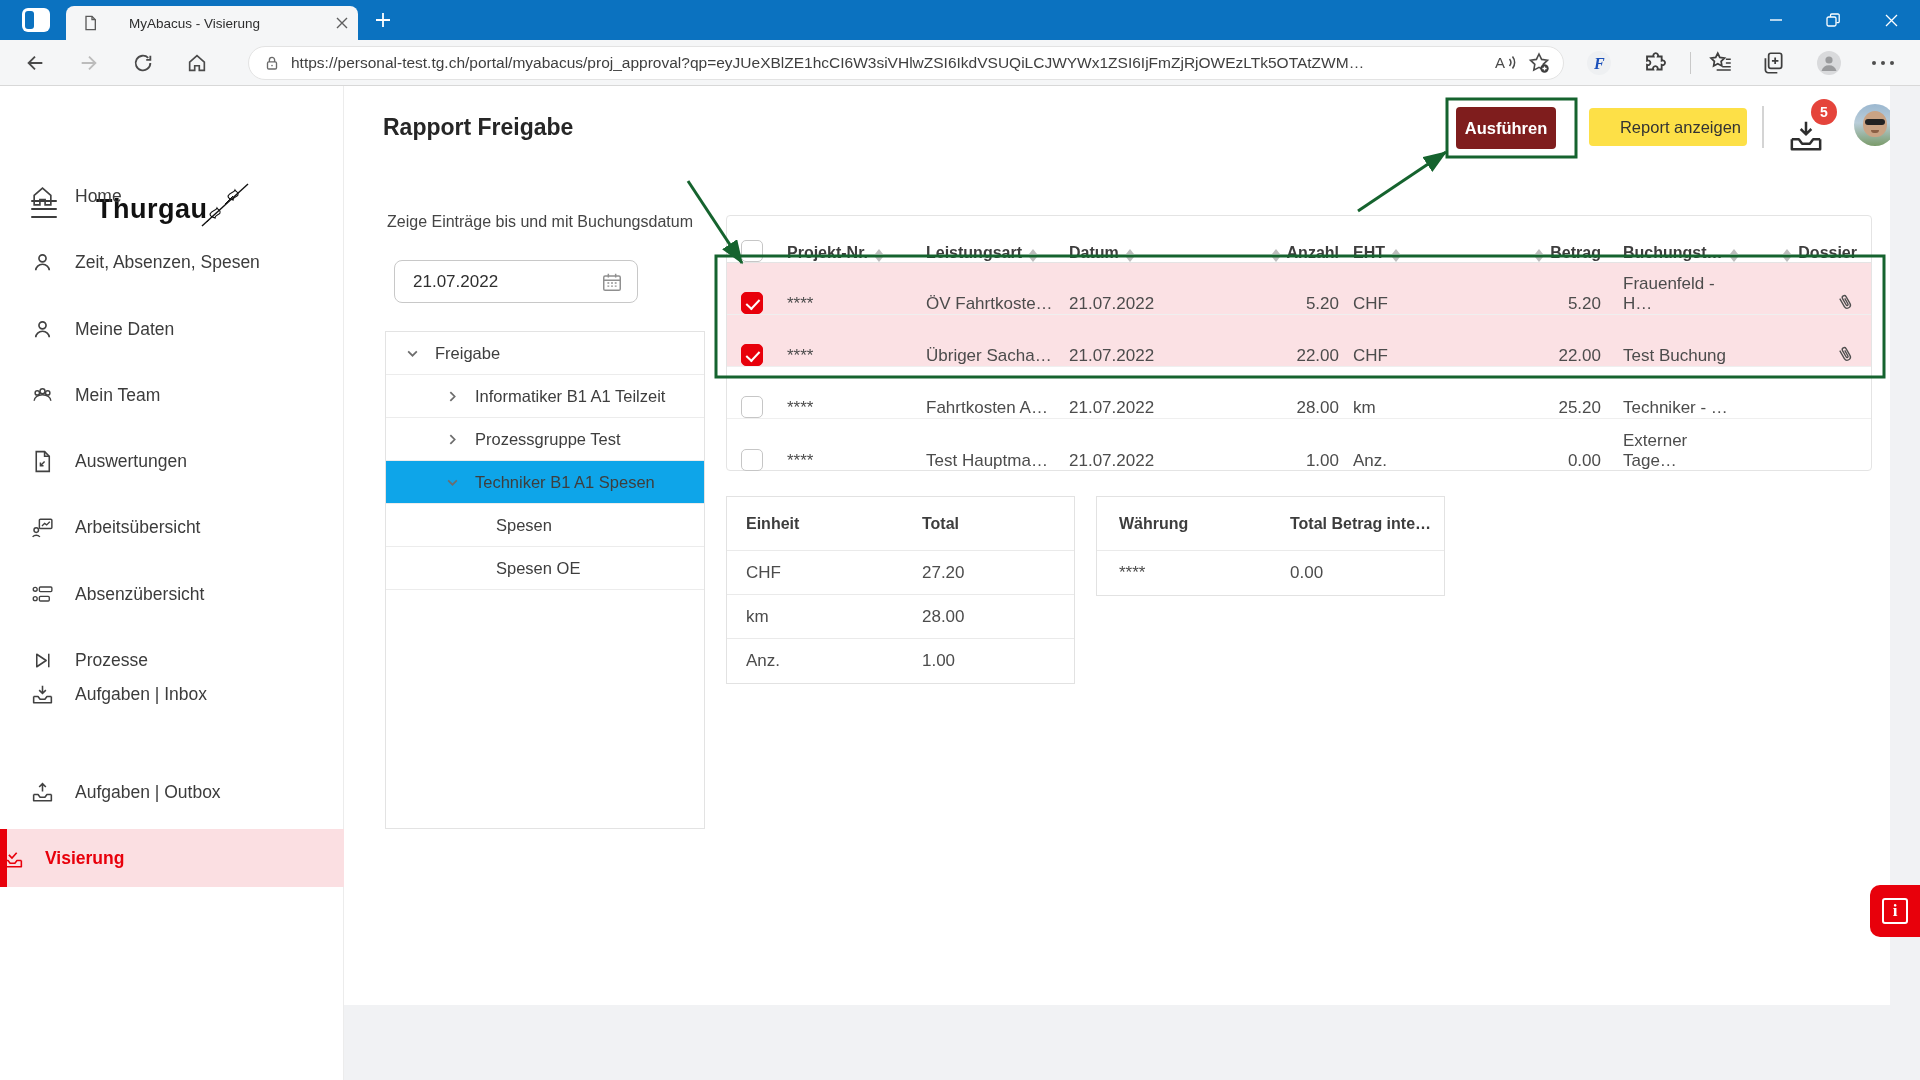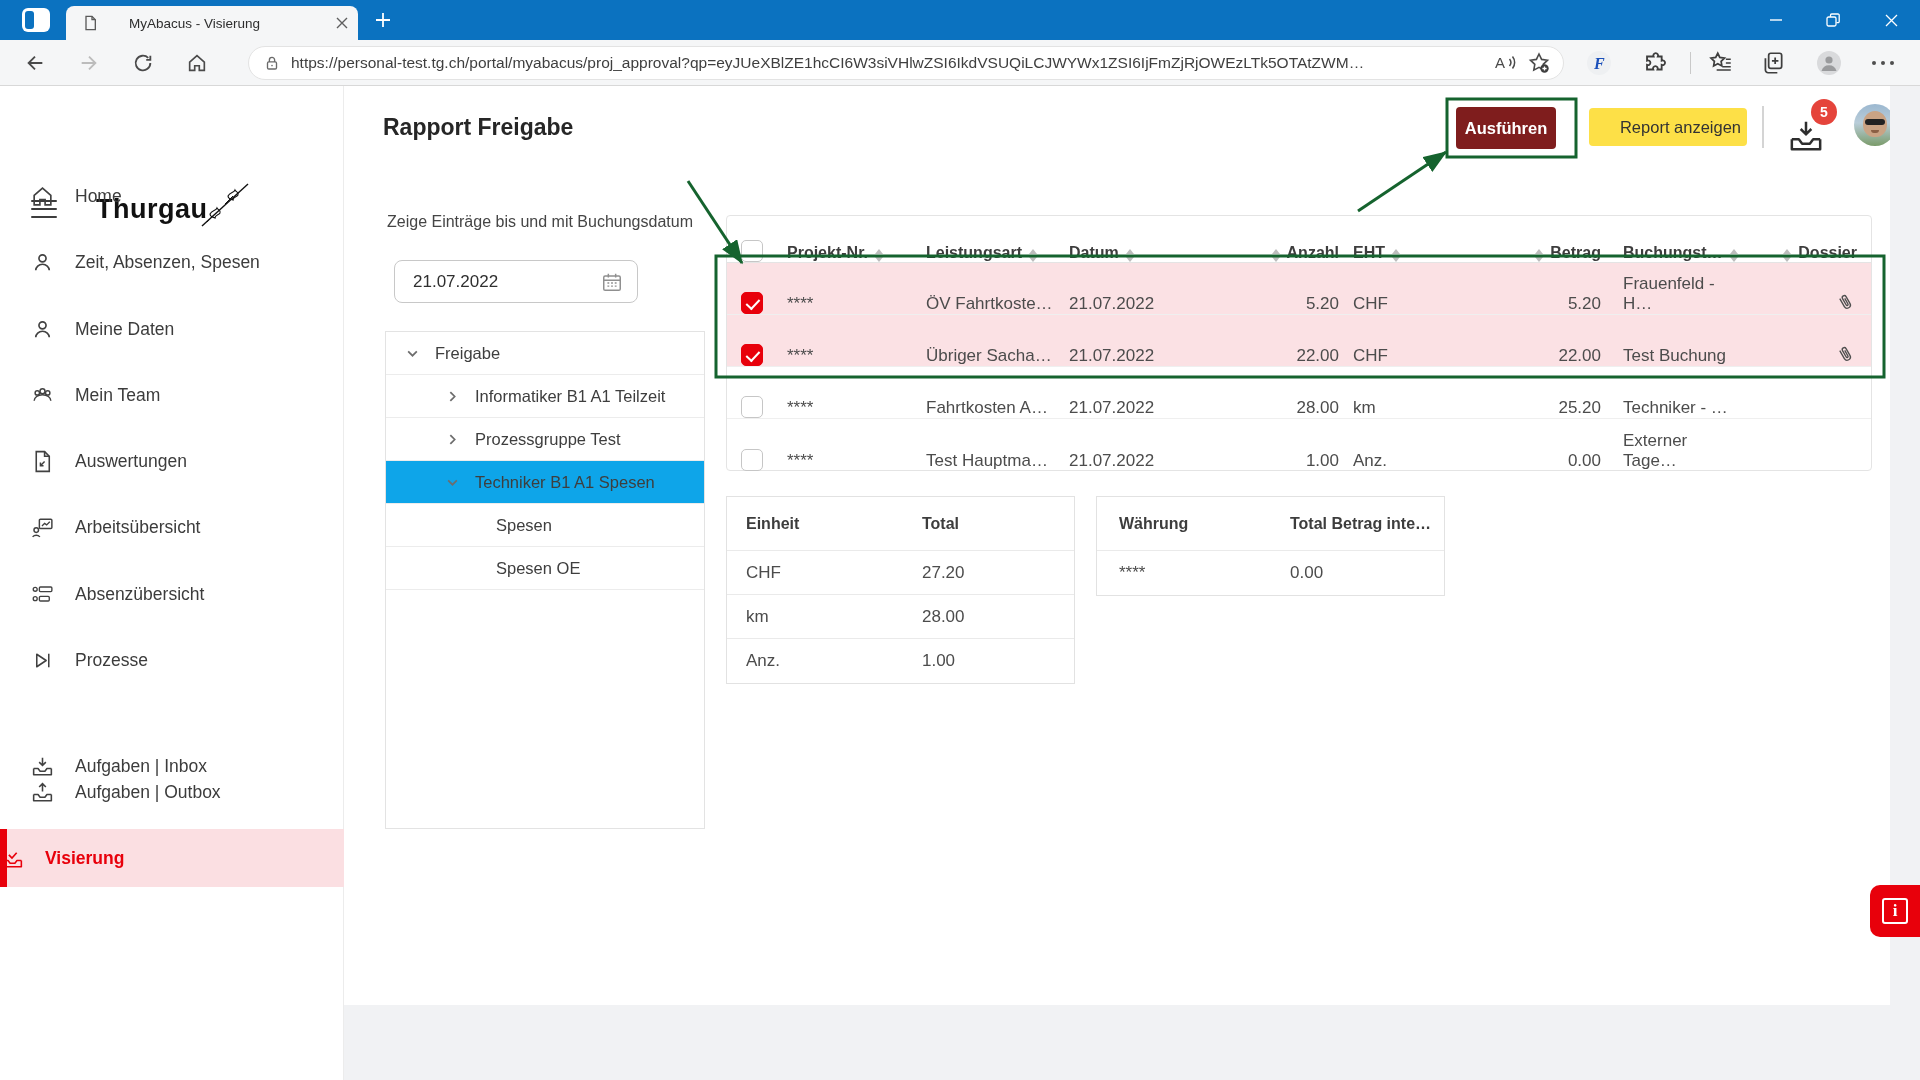--- a/index.html
+++ b/index.html
@@ -278,21 +278,21 @@
       </svg>
     <span>Absenzübersicht</span>
   </div>
   <div class="nav-item" style="top:635px">
     <svg width="25" height="25" viewBox="0 0 24 24">
         <path d="M6.5 6l9 6-9 6z" fill="none" stroke="#414141" stroke-width="1.5" stroke-linejoin="round"></path>
         <path d="M18 5.5v13" stroke="#414141" stroke-width="1.5"></path>
       </svg>
     <span>Prozesse</span>
   </div>
-  <div class="nav-item" style="top:741px">
+  <div class="nav-item" style="top:669px">
     <svg width="25" height="25" viewBox="0 0 24 24">
         <path d="M12 3.5v7.5m-3.2-3.2l3.2 3.2 3.2-3.2" fill="none" stroke="#414141" stroke-width="1.5"></path>
         <path d="M3.5 14v6h17v-6m-17 0h4.2l2 2.6h4.6l2-2.6h4.2" fill="none" stroke="#414141" stroke-width="1.5" stroke-linejoin="round"></path>
       </svg>
     <span>Aufgaben | Inbox</span>
   </div>
   <div class="nav-item" style="top:767px">
     <svg width="25" height="25" viewBox="0 0 24 24">
         <path d="M12 11V3.5M8.8 6.7L12 3.5l3.2 3.2" fill="none" stroke="#414141" stroke-width="1.5"></path>
         <path d="M3.5 14v6h17v-6m-17 0h4.2l2 2.6h4.6l2-2.6h4.2" fill="none" stroke="#414141" stroke-width="1.5" stroke-linejoin="round"></path>

